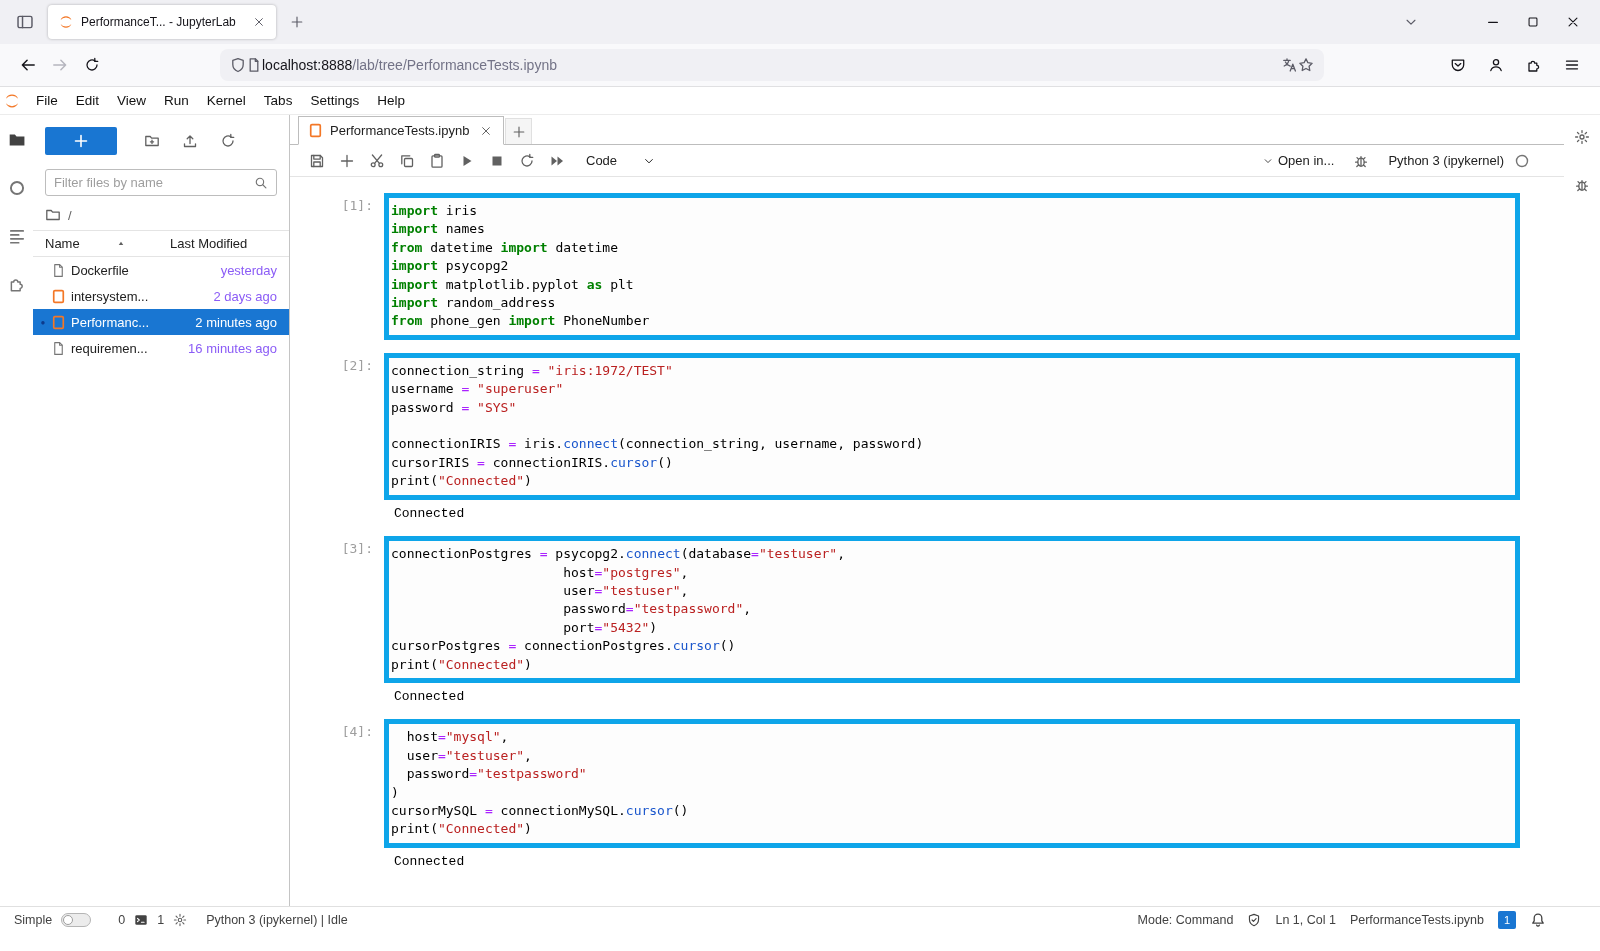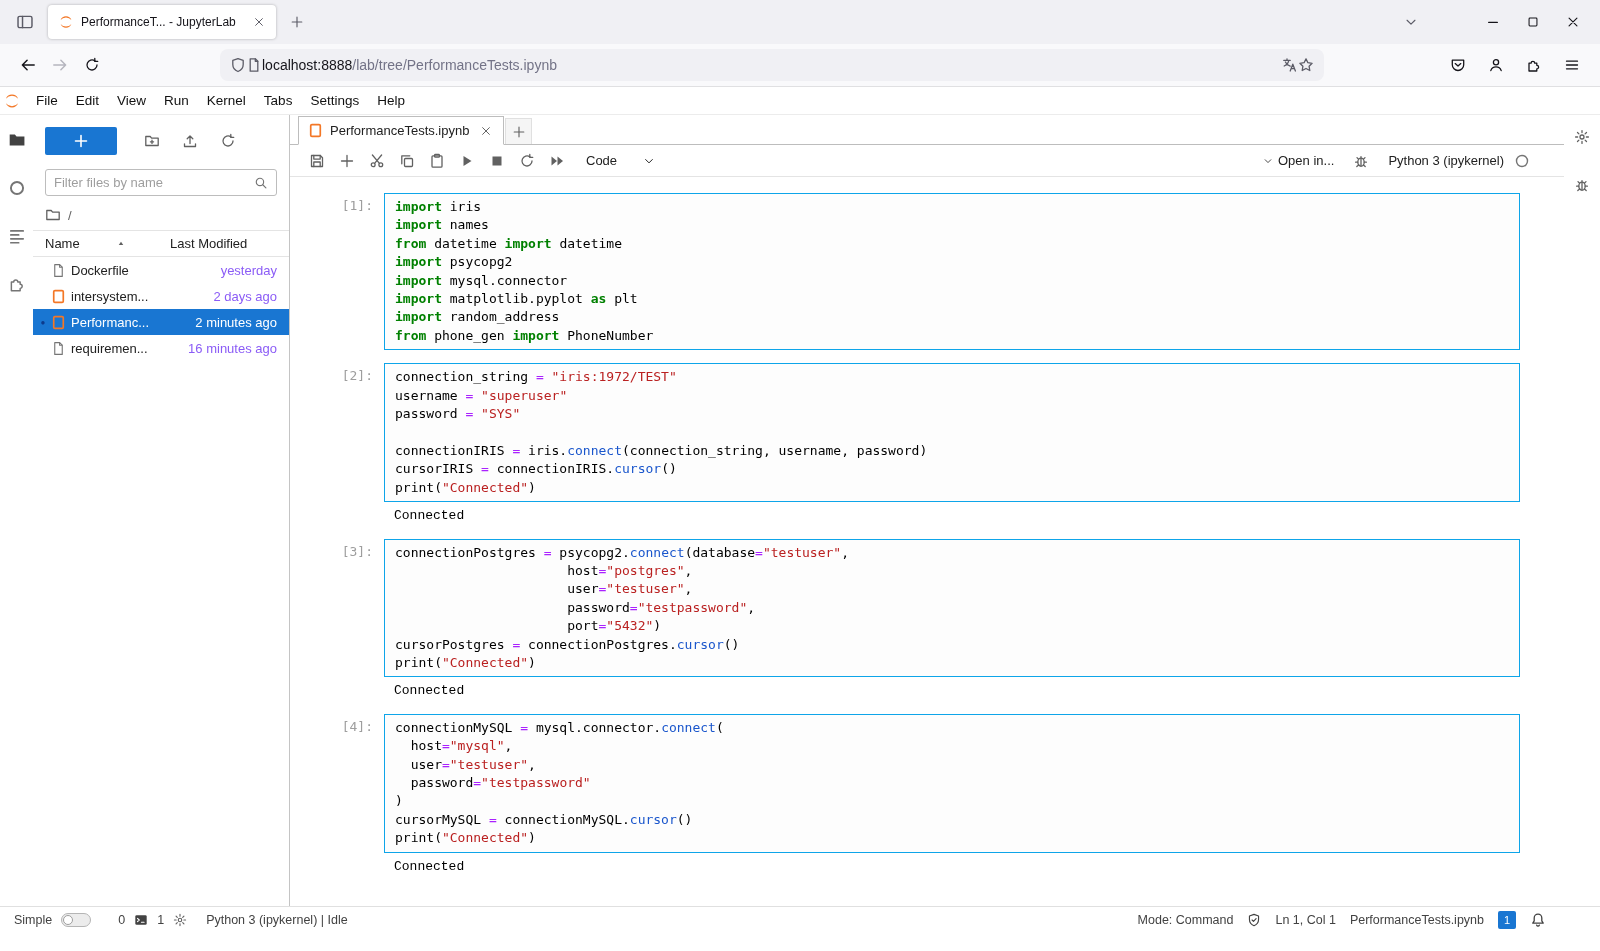--- a/index.html
+++ b/index.html
@@ -73,21 +73,21 @@
 .celltype{display:flex;align-items:center;gap:26px;margin-left:14px;font-size:13px;color:#212121;cursor:pointer}
 .openin{display:flex;align-items:center;gap:5px;font-size:13px;color:#212121;cursor:pointer}
 .kernel-name{font-size:13px;color:#212121;margin:0 10px 0 12px;cursor:pointer}
 .kstatus{color:#757575}
 
 
 .cells{flex:1;overflow:hidden;padding-top:16px}
 .cell{margin-bottom:13px}
 .cell-row{display:flex}
 .cell-prompt{width:94px;flex:0 0 auto;text-align:right;padding-right:11px;padding-top:5px;font-family:"DejaVu Sans Mono",monospace;font-size:13px;color:#9e9e9e}
-.cell-editor{flex:1;margin-right:44px;border:1px solid #0ea5e9;background:#fdfdfd;padding:4px 10px}
+.cell-editor{flex:1;margin-right:44px;border:5px solid #0ea5e9;background:#fdfdfd;padding:4px 2px}
 .code-line{white-space:pre;font-family:"DejaVu Sans Mono",monospace;font-size:13px;line-height:18.4px;color:#000}
 .tok-kw{color:var(--syntax-keyword,#008000);font-weight:bold}
 .tok-str{color:var(--syntax-string,#ba2121)}
 .tok-fn{color:var(--syntax-function,#1a56cc)}
 .tok-op{color:var(--syntax-operator,#aa22ff)}
 .tok-pl{color:#000}
 .cell-output{margin-left:94px;padding:5px 10px 0;font-family:Liberation Mono, monospace;font-size:13px;line-height:18.4px;color:#000}
 
 
 .rightbar{width:36px;display:flex;flex-direction:column;align-items:center;padding-top:14px;gap:32px;color:#616161;flex:0 0 auto}
@@ -472,21 +472,20 @@
 
         <div class="cells">
             <div class="cell">
               <div class="cell-row">
                 <div class="cell-prompt">[1]:</div>
                 <div class="cell-editor">
                   <div class="code-line"><span class="tok-kw">import</span><span class="tok-pl"> iris</span></div>
                   <div class="code-line"><span class="tok-kw">import</span><span class="tok-pl"> names</span></div>
                   <div class="code-line"><span class="tok-kw">from</span><span class="tok-pl"> datetime </span><span class="tok-kw">import</span><span class="tok-pl"> datetime</span></div>
                   <div class="code-line"><span class="tok-kw">import</span><span class="tok-pl"> psycopg2</span></div>
-                  <div class="code-line"><span class="tok-kw">import</span><span class="tok-pl"> mysql.connector</span></div>
                   <div class="code-line"><span class="tok-kw">import</span><span class="tok-pl"> matplotlib.pyplot </span><span class="tok-kw">as</span><span class="tok-pl"> plt</span></div>
                   <div class="code-line"><span class="tok-kw">import</span><span class="tok-pl"> random_address</span></div>
                   <div class="code-line"><span class="tok-kw">from</span><span class="tok-pl"> phone_gen </span><span class="tok-kw">import</span><span class="tok-pl"> PhoneNumber</span></div>
                 </div>
               </div>
             </div>
             <div class="cell">
               <div class="cell-row">
                 <div class="cell-prompt">[2]:</div>
                 <div class="cell-editor">
@@ -513,21 +512,20 @@
                   <div class="code-line"><span class="tok-pl">cursorPostgres </span><span class="tok-op">=</span><span class="tok-pl"> connectionPostgres.</span><span class="tok-fn">cursor</span><span class="tok-pl">()</span></div>
                   <div class="code-line"><span class="tok-pl">print(</span><span class="tok-str">"Connected"</span><span class="tok-pl">)</span></div>
                 </div>
               </div>
               <div class="cell-output">Connected</div>
             </div>
             <div class="cell">
               <div class="cell-row">
                 <div class="cell-prompt">[4]:</div>
                 <div class="cell-editor">
-                  <div class="code-line"><span class="tok-pl">connectionMySQL </span><span class="tok-op">=</span><span class="tok-pl"> mysql.connector.</span><span class="tok-fn">connect</span><span class="tok-pl">(</span></div>
                   <div class="code-line"><span class="tok-pl">  host</span><span class="tok-op">=</span><span class="tok-str">"mysql"</span><span class="tok-pl">,</span></div>
                   <div class="code-line"><span class="tok-pl">  user</span><span class="tok-op">=</span><span class="tok-str">"testuser"</span><span class="tok-pl">,</span></div>
                   <div class="code-line"><span class="tok-pl">  password</span><span class="tok-op">=</span><span class="tok-str">"testpassword"</span></div>
                   <div class="code-line"><span class="tok-pl">)</span></div>
                   <div class="code-line"><span class="tok-pl">cursorMySQL </span><span class="tok-op">=</span><span class="tok-pl"> connectionMySQL.</span><span class="tok-fn">cursor</span><span class="tok-pl">()</span></div>
                   <div class="code-line"><span class="tok-pl">print(</span><span class="tok-str">"Connected"</span><span class="tok-pl">)</span></div>
                 </div>
               </div>
               <div class="cell-output">Connected</div>
             </div>

